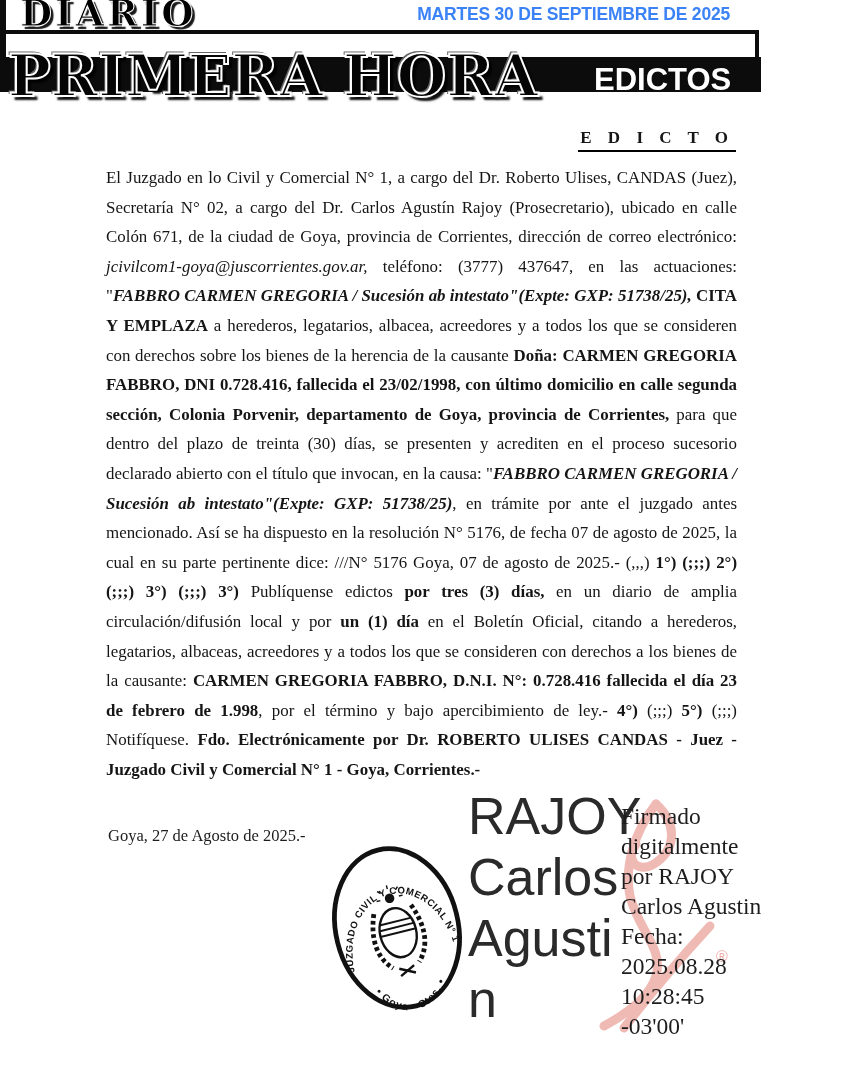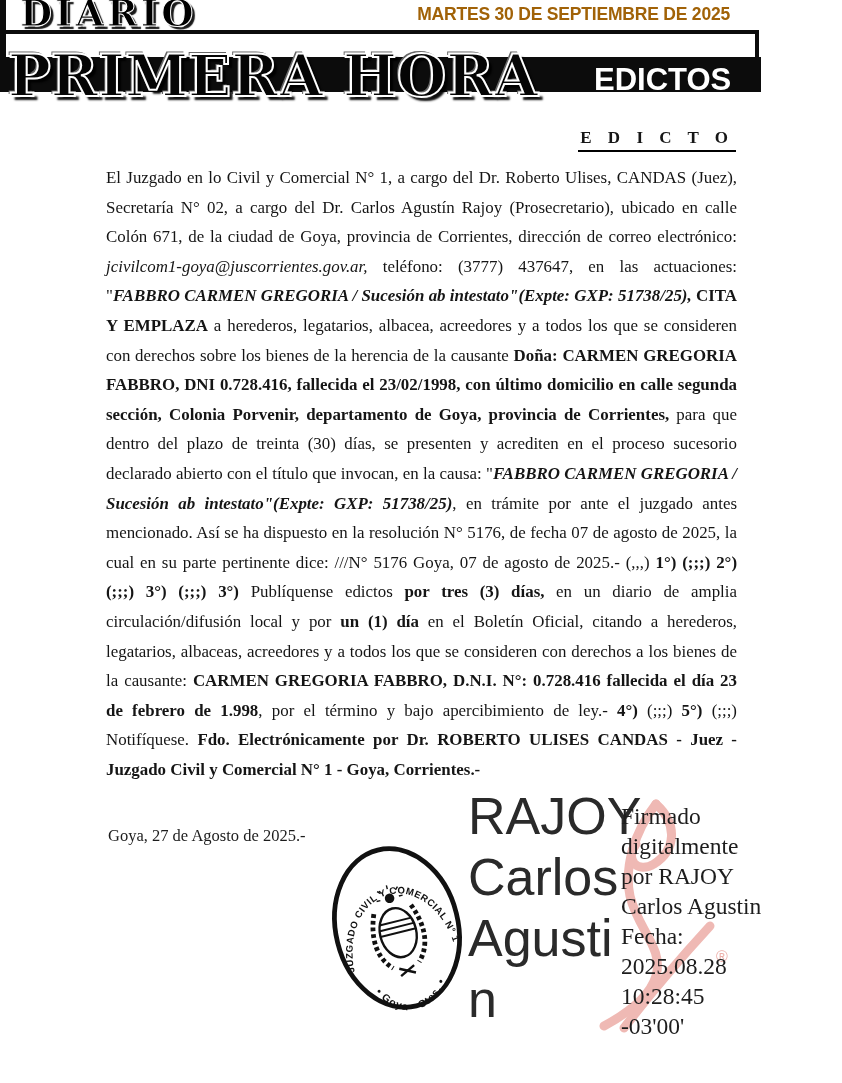--- a/index.html
+++ b/index.html
@@ -15,21 +15,21 @@
   .frame-right{position:absolute;left:755px;top:30px;width:4px;height:27px;background:#0c0c0c;z-index:2;}
 
   .diario{position:absolute;left:20px;top:-9px;z-index:3;
         font-family:"DejaVu Serif",serif;font-weight:bold;font-size:37px;letter-spacing:3px;
         color:#000;-webkit-text-stroke:1px #fff;text-shadow:3px 3px 1px #1a1a1a;}
   .masthead-title{position:absolute;left:8px;top:26px;z-index:3;white-space:nowrap;
         font-family:"DejaVu Serif",serif;font-weight:bold;font-size:57px;letter-spacing:0px;
         color:#050505;-webkit-text-stroke:2px #fff;
         text-shadow:4px 4px 2px rgba(0,0,0,.95), -2px -2px 0 #666;margin-top:16px;}
   .header-date{position:absolute;right:112px;top:4px;z-index:3;
-        font-family:"Liberation Sans",sans-serif;font-weight:bold;font-size:17.5px;color:#a16207;letter-spacing:-0.2px;}
+        font-family:"Liberation Sans",sans-serif;font-weight:bold;font-size:17.5px;color:#3b82f6;letter-spacing:-0.2px;}
 
   
   .edict-title-wrap{position:absolute;left:106px;top:128px;width:630px;text-align:right;}
   .edict-title{display:inline-block;font-weight:bold;font-size:17px;letter-spacing:6px;
         border-bottom:2.5px solid #000;padding:0 2px 2px 2px;}
   .edict-body{position:absolute;left:106px;top:163px;width:631px;
         font-size:16.9px;line-height:29.6px;text-align:justify;color:#151515;}
   .edict-body .b{font-weight:bold;}
   .edict-body .i{font-style:italic;}
   .edict-body .u{text-decoration-thickness:1.5px;}

